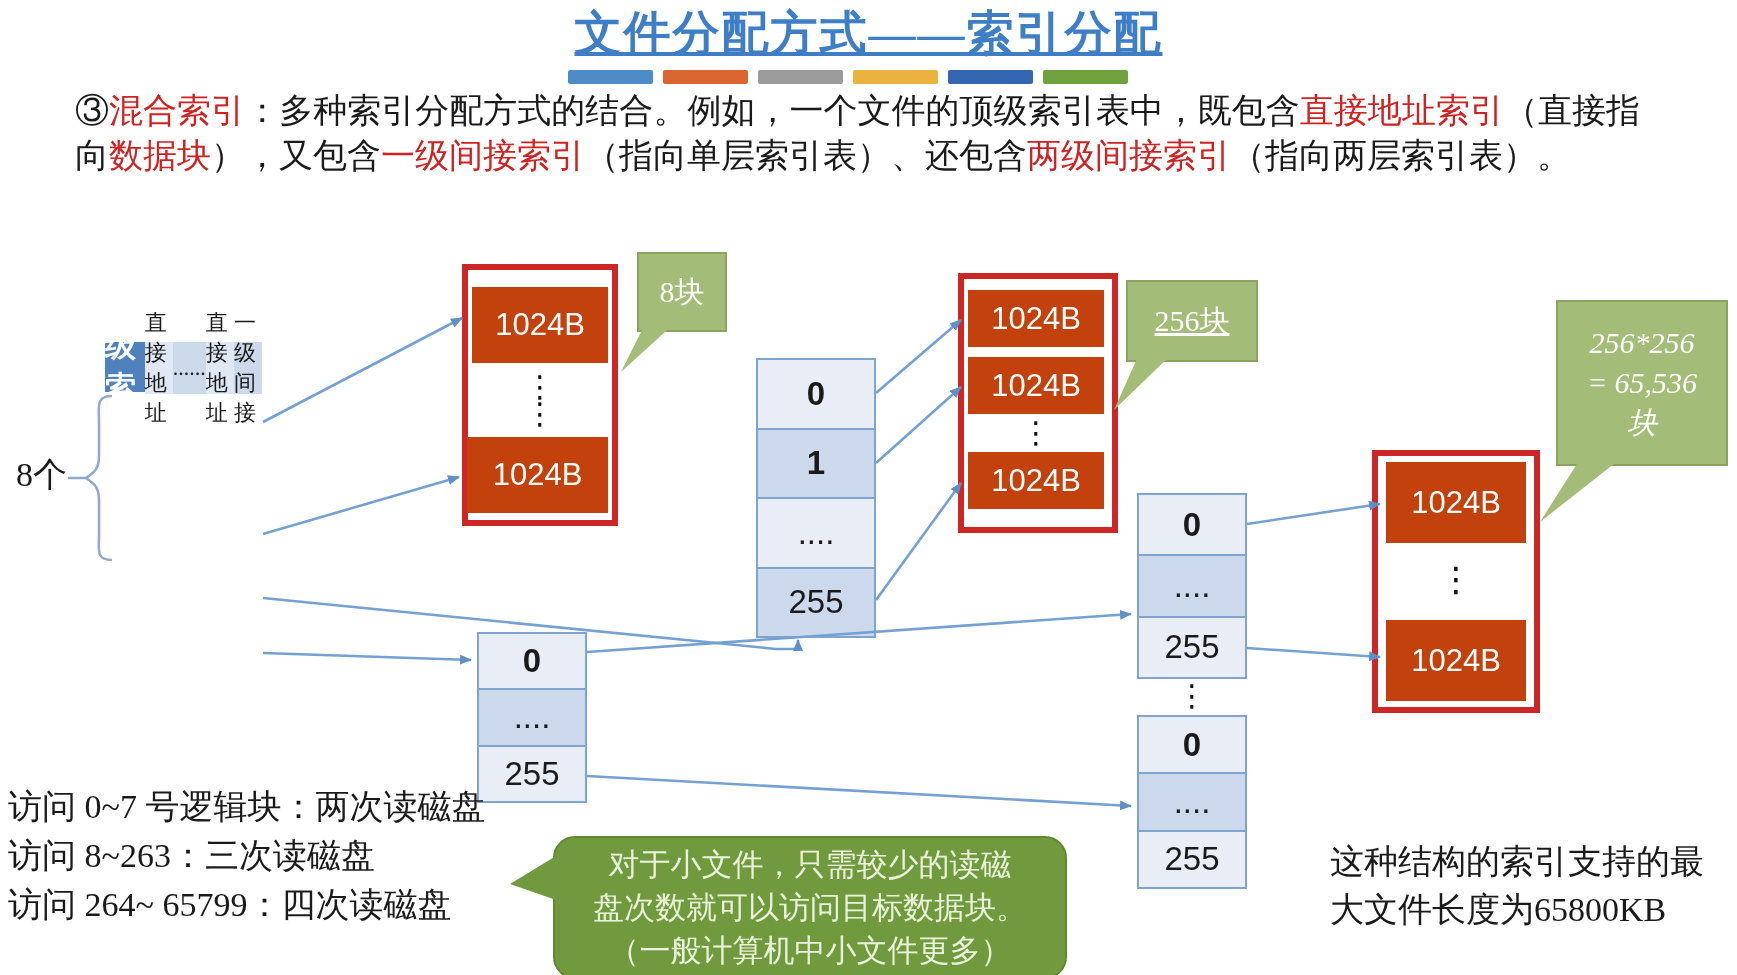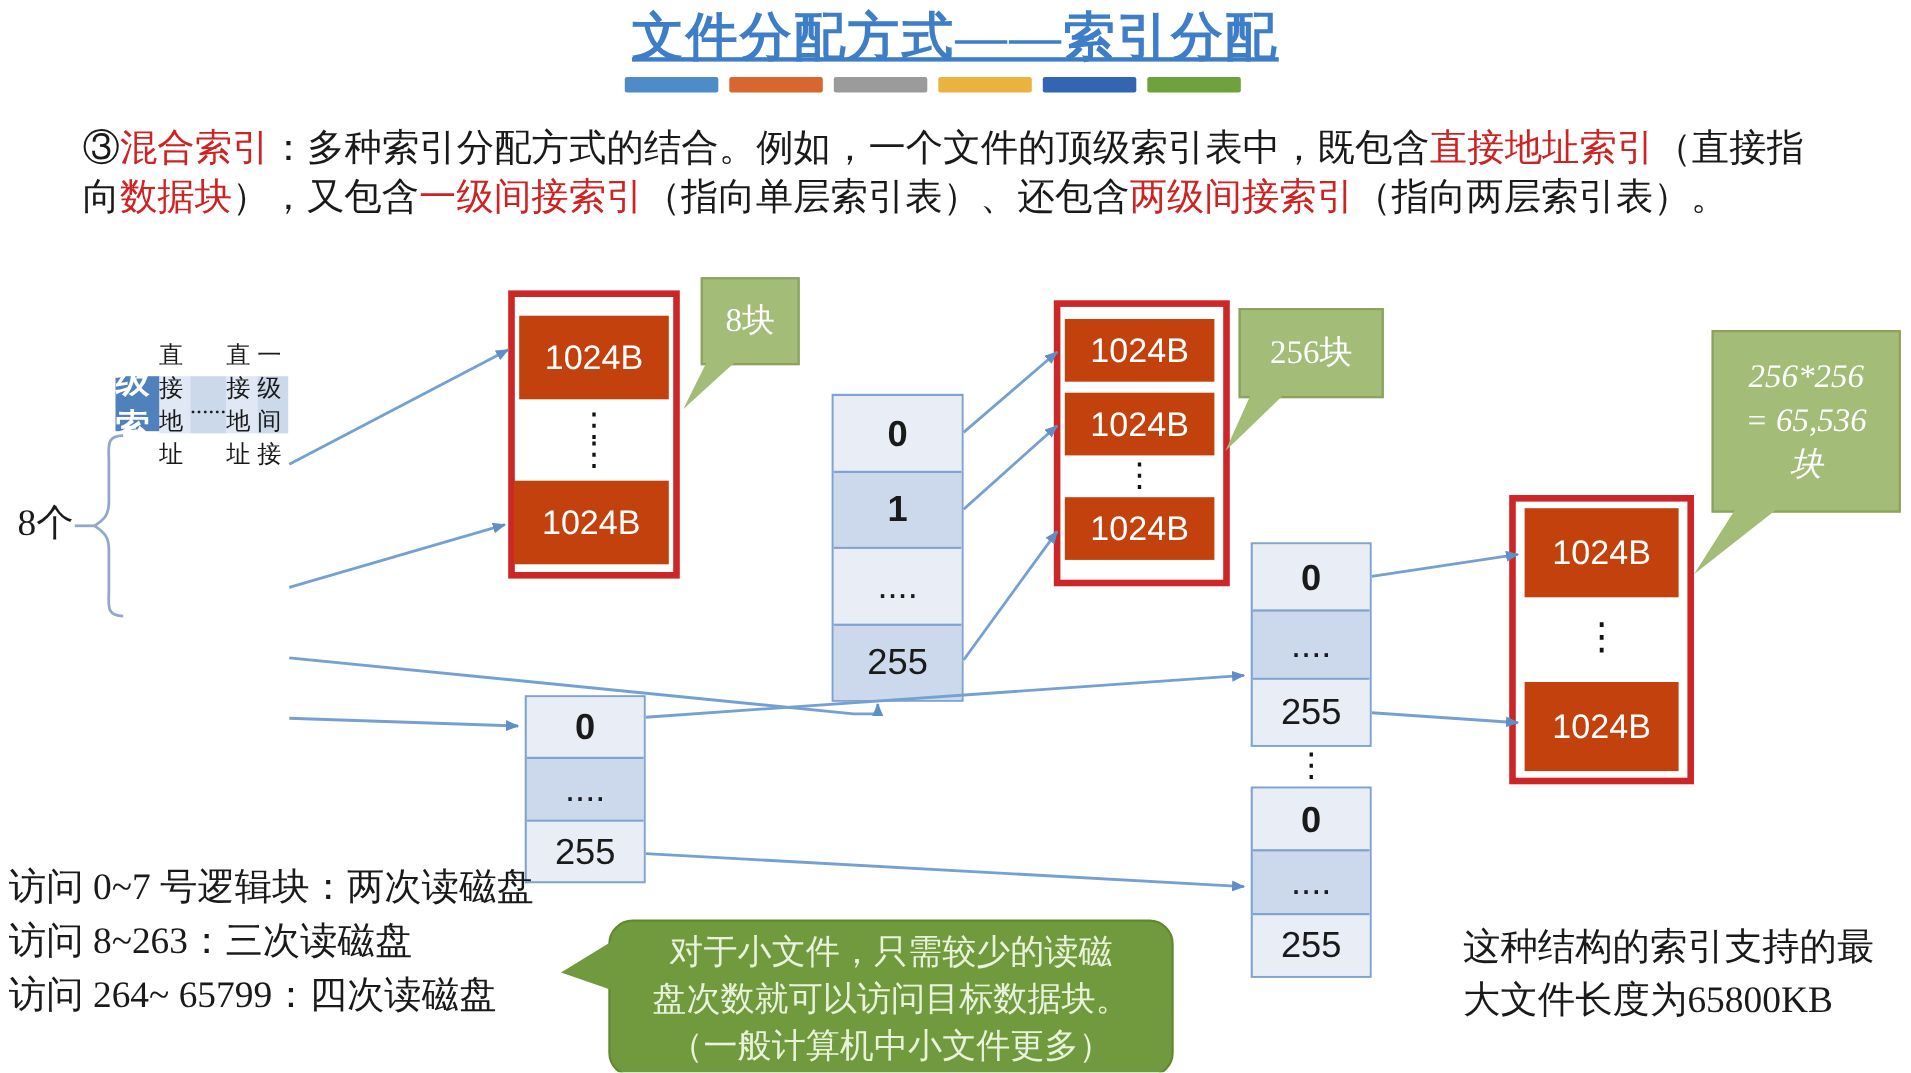--- a/index.html
+++ b/index.html
@@ -6,21 +6,21 @@
   #canvas{position:relative;width:1737px;height:975px;background:#ffffff;overflow:hidden;
           font-family:"Liberation Serif","DejaVu Serif",serif;color:#1a1a1a;}
   .abs{position:absolute;}
   .red{color:#cf2222;}
   .pre{white-space:pre-line;}
 
   .page-title{left:0;top:2px;width:1737px;text-align:center;font-size:47px;font-weight:bold;
               color:#3e7ec6;letter-spacing:2px;text-decoration:underline;}
   .bar{top:70px;height:14px;width:85px;border-radius:2px;}
 
-  .intro{left:75px;top:112px;width:1565px;font-size:34px;line-height:45px;text-align:justify;}
+  .intro{left:75px;top:88px;width:1565px;font-size:34px;line-height:45px;text-align:justify;}
 
   
   .ltable{left:105px;top:342px;width:157px;display:flex;}
   .ltable .hdr{height:50px;margin-bottom:5px;background:#4f81bd;color:#fff;font-size:31px;
                display:flex;align-items:center;justify-content:center;font-weight:bold;}
   .ltable .row{height:52px;margin-bottom:5px;display:flex;align-items:center;justify-content:center;
                font-size:22px;background:#dfe8f4;}
   .ltable .row:nth-child(odd){background:#ccd9ea;}
   .count-label{left:16px;top:452px;font-size:34px;}
 
@@ -90,21 +90,21 @@
     <div class="cell b">1</div>
     <div class="cell">....</div>
     <div class="cell">255</div>
   </div>
 
   <div class="abs redbox" style="left:958px;top:273px;width:148px;height:248px;"></div>
   <div class="abs block" style="left:968px;top:290px;width:136px;height:57px;">1024B</div>
   <div class="abs block" style="left:968px;top:357px;width:136px;height:57px;">1024B</div>
   <div class="abs vdots" style="left:958px;top:414px;width:156px;height:36px;">⋮</div>
   <div class="abs block" style="left:968px;top:452px;width:136px;height:57px;">1024B</div>
-  <div class="abs badge" style="left:1126px;top:280px;width:128px;height:78px;">256块</div>
+  <div class="abs badge" style="left:1126px;top:280px;width:128px;height:78px;text-decoration:underline;">256块</div>
 
   <div class="abs itable" style="left:477px;top:632px;width:106px;height:167px;">
     <div class="cell b">0</div>
     <div class="cell">....</div>
     <div class="cell">255</div>
   </div>
 
   <div class="abs itable" style="left:1137px;top:493px;width:106px;height:182px;">
     <div class="cell b">0</div>
     <div class="cell">....</div>

